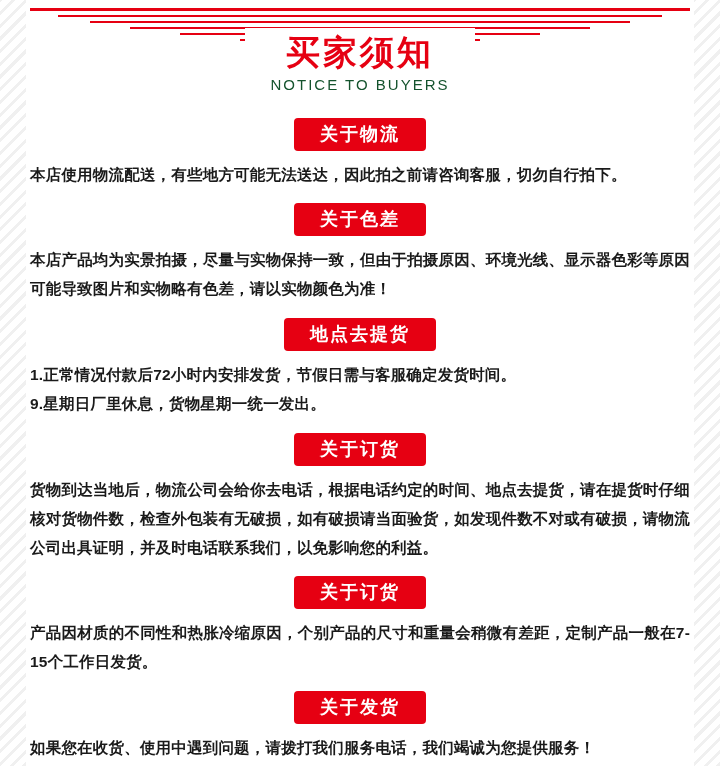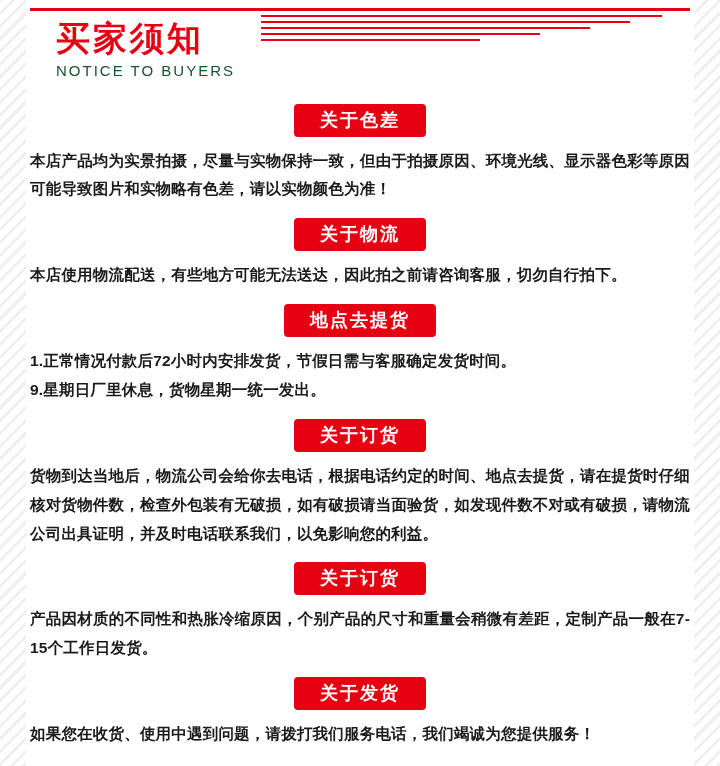--- a/index.html
+++ b/index.html
@@ -45,22 +45,23 @@
   .content {
     position: relative;
     z-index: 2;
     padding: 0 30px;
     box-sizing: border-box;
   }
 
   
   .header {
     position: relative;
+    padding-top: 14px;
     padding-bottom: 10px;
-    text-align: left;
+    text-align: center;
   }
   .header-rules {
     position: absolute;
     left: 0;
     right: 0;
     top: 8px;
     height: 34px;
     z-index: 1;
   }
   .header-rules .rule {
@@ -153,30 +154,30 @@
         <div class="rule r6"></div>
       </div>
       <div class="title-wrap">
         <div class="title-cn">买家须知</div>
         <div class="title-en">NOTICE TO BUYERS</div>
       </div>
     </div>
 
     <div class="section">
       <div class="badge-row">
+        <span class="badge">关于物流</span>
+      </div>
+      <p class="para">本店使用物流配送，有些地方可能无法送达，因此拍之前请咨询客服，切勿自行拍下。</p>
+    </div>
+
+    <div class="section">
+      <div class="badge-row">
         <span class="badge">关于色差</span>
       </div>
       <p class="para">本店产品均为实景拍摄，尽量与实物保持一致，但由于拍摄原因、环境光线、显示器色彩等原因可能导致图片和实物略有色差，请以实物颜色为准！</p>
-    </div>
-
-    <div class="section">
-      <div class="badge-row">
-        <span class="badge">关于物流</span>
-      </div>
-      <p class="para">本店使用物流配送，有些地方可能无法送达，因此拍之前请咨询客服，切勿自行拍下。</p>
     </div>
 
     <div class="section">
       <div class="badge-row">
         <span class="badge">地点去提货</span>
       </div>
       <p class="para">1.正常情况付款后72小时内安排发货，节假日需与客服确定发货时间。</p>
       <p class="para">9.星期日厂里休息，货物星期一统一发出。</p>
     </div>
 

